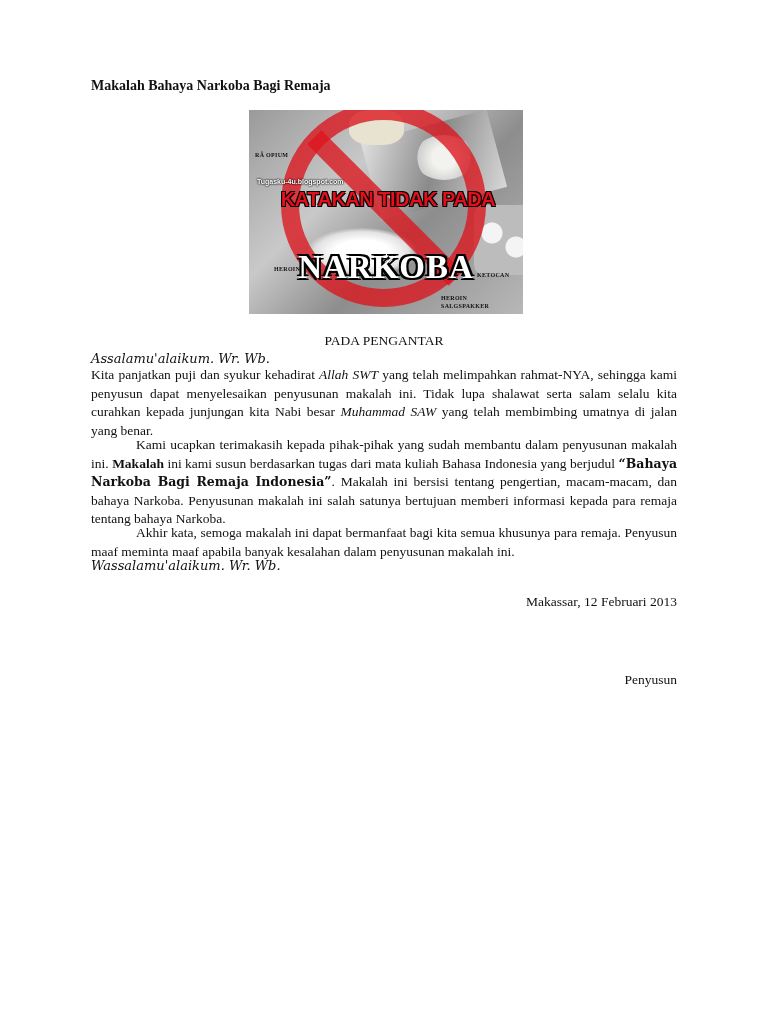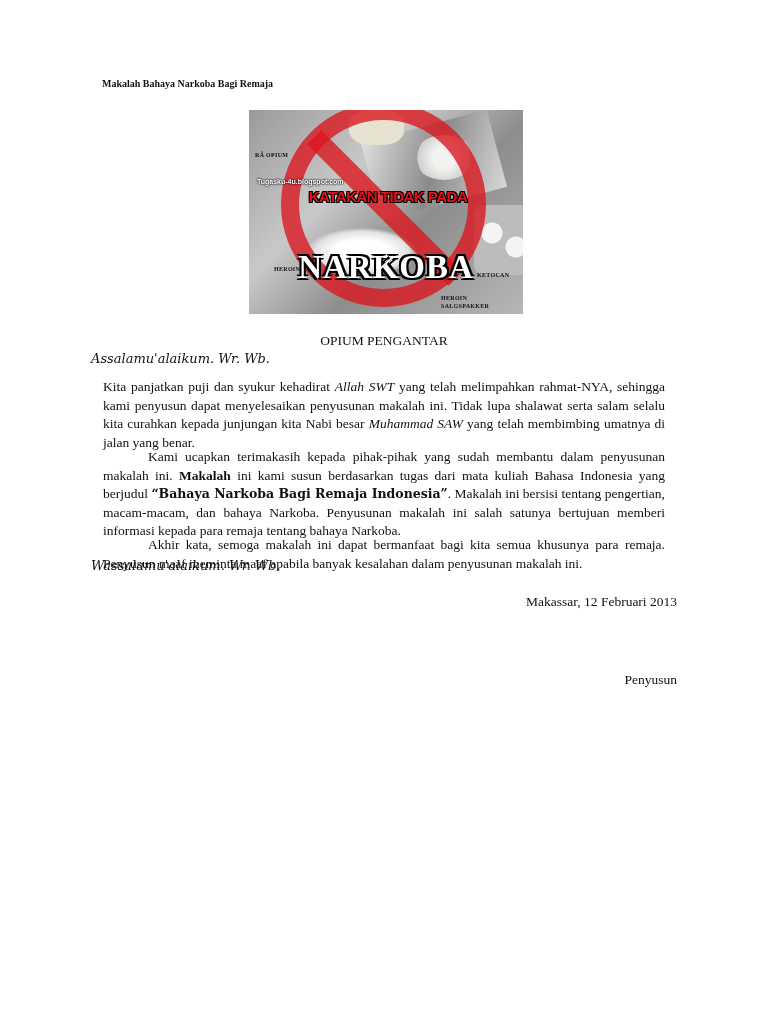--- a/index.html
+++ b/index.html
@@ -1,20 +1,20 @@
 <!DOCTYPE html>
 <html><head>
 <meta charset="utf-8">
 <style>
   html, body { margin: 0; padding: 0; }
   body {
     width: 768px; height: 1024px; background: #ffffff; position: relative; overflow: hidden;
     font-family: "Liberation Serif", serif; color: #111111;
   }
-  .page-title { position: absolute; left: 102px; top: 78px; font-size: 10px; font-weight: bold; }
+  .page-title { position: absolute; left: 91px; top: 78px; font-size: 14px; font-weight: bold; }
   .figure {
     position: absolute; left: 249px; top: 110px; width: 274px; height: 204px; overflow: hidden;
     background: linear-gradient(135deg, #9a9a9a 0%, #c9c9c9 35%, #8d8d8d 60%, #b7b7b7 100%);
   }
   .figure .foil1 { position: absolute; left: 120px; top: 15px; width: 130px; height: 80px;
     background: linear-gradient(120deg,#e0e0e0,#8a8a8a 50%,#d8d8d8); transform: rotate(-15deg); }
   .figure .powder1 { position: absolute; left: 165px; top: 25px; width: 60px; height: 45px; border-radius: 50%;
     background: radial-gradient(circle,#f2f2ee 30%,#cfcfcf 70%,transparent 72%); }
   .figure .powder2 { position: absolute; left: 58px; top: 118px; width: 110px; height: 48px; border-radius: 50%;
     background: radial-gradient(ellipse,#ffffff 35%,#e2e2e2 60%,transparent 72%); }
@@ -28,30 +28,30 @@
     border: 18px solid rgba(220, 20, 30, 0.78); box-sizing: border-box;
   }
   .figure .ban-bar {
     position: absolute; left: 36px; top: 88px; width: 200px; height: 20px;
     background: rgba(220, 20, 30, 0.78); transform: rotate(45deg);
   }
   .figure .lbl { position: absolute; font-family: "Liberation Serif", serif; font-size: 6px; font-weight: bold; color: #111; letter-spacing: 0.3px; }
   .figure .site { position: absolute; left: 8px; top: 68px; font-family: "Liberation Sans", sans-serif;
     font-size: 7px; font-weight: bold; color: #fff; text-shadow: 0 0 2px #000, 0 0 2px #000; }
   .figure .slogan { position: absolute; left: 4px; top: 78px; width: 270px; text-align: center;
-    font-family: "Liberation Sans", sans-serif; font-size: 15px; font-weight: bold; color: #e3101c;
+    font-family: "Liberation Sans", sans-serif; font-size: 20px; font-weight: bold; color: #e3101c;
     letter-spacing: -0.5px; text-shadow: 1px 1px 0 #000, -1px -1px 0 #000, 1px -1px 0 #000, -1px 1px 0 #000; }
   .figure .brand { position: absolute; left: 0; top: 96px; width: 274px; text-align: center;
     font-family: "Liberation Serif", serif; font-size: 33px; font-weight: bold; color: #ffffff; letter-spacing: 1px;
     text-shadow: 2px 2px 0 #000, -2px -2px 0 #000, 2px -2px 0 #000, -2px 2px 0 #000; margin-top: 43px; }
 
   .heading { position: absolute; left: 0; width: 768px; top: 333px; text-align: center; font-size: 13.5px; }
   .greet { position: absolute; left: 91px; font-style: italic; font-family: "DejaVu Serif", serif; font-size: 13px; }
   .body-text { position: absolute; left: 91px; width: 586px; font-size: 13.5px; line-height: 18.6px; text-align: justify; }
-  .body-text p { margin: 12px; }
+  .body-text p { margin: 0; }
   .indent { text-indent: 45px; }
   .right { position: absolute; right: 91px; font-size: 13.5px; text-align: right; }
   .quote-title { font-family: "DejaVu Serif", serif; font-weight: bold; font-size: 12.5px; }
 </style>
 </head>
 <body>
 
 <div class="page-title">Makalah Bahaya Narkoba Bagi Remaja</div>
 
 <div class="figure">
@@ -65,21 +65,21 @@
   <span class="lbl" style="left:6px;top:42px;">RÅ OPIUM</span>
   <span class="lbl" style="left:25px;top:156px;">HEROIN</span>
   <span class="lbl" style="left:228px;top:162px;">KETOCAN</span>
   <span class="lbl" style="left:192px;top:185px;">HEROIN</span>
   <span class="lbl" style="left:192px;top:193px;">SALGSPAKKER</span>
   <span class="site">Tugasku-4u.blogspot.com</span>
   <div class="slogan">KATAKAN TIDAK PADA</div>
   <div class="brand">NARKOBA</div>
 </div>
 
-<div class="heading">OPIUM PENGANTAR</div>
+<div class="heading">PADA PENGANTAR</div>
 
 <div class="greet" style="top:351px;">Assalamu'alaikum. Wr. Wb.</div>
 
 <div class="body-text" style="top:366px;">
   <p><span>Kita panjatkan puji dan syukur kehadirat </span><i>Allah SWT</i><span> yang telah melimpahkan rahmat-NYA, sehingga kami penyusun dapat menyelesaikan penyusunan makalah ini. Tidak lupa shalawat serta salam selalu kita curahkan kepada junjungan kita Nabi besar </span><i>Muhammad SAW</i><span> yang telah membimbing umatnya di jalan yang benar.</span></p>
 </div>
 
 <div class="body-text" style="top:436px;">
   <p class="indent"><span>Kami ucapkan terimakasih kepada pihak-pihak yang sudah membantu dalam penyusunan makalah ini. </span><b>Makalah</b><span> ini kami susun berdasarkan tugas dari mata kuliah Bahasa Indonesia yang berjudul </span><span class="quote-title">“Bahaya Narkoba Bagi Remaja Indonesia”</span><span>. Makalah ini bersisi tentang pengertian, macam-macam, dan bahaya Narkoba. Penyusunan makalah ini salah satunya bertujuan memberi informasi kepada para remaja tentang bahaya Narkoba.</span></p>
 </div>

